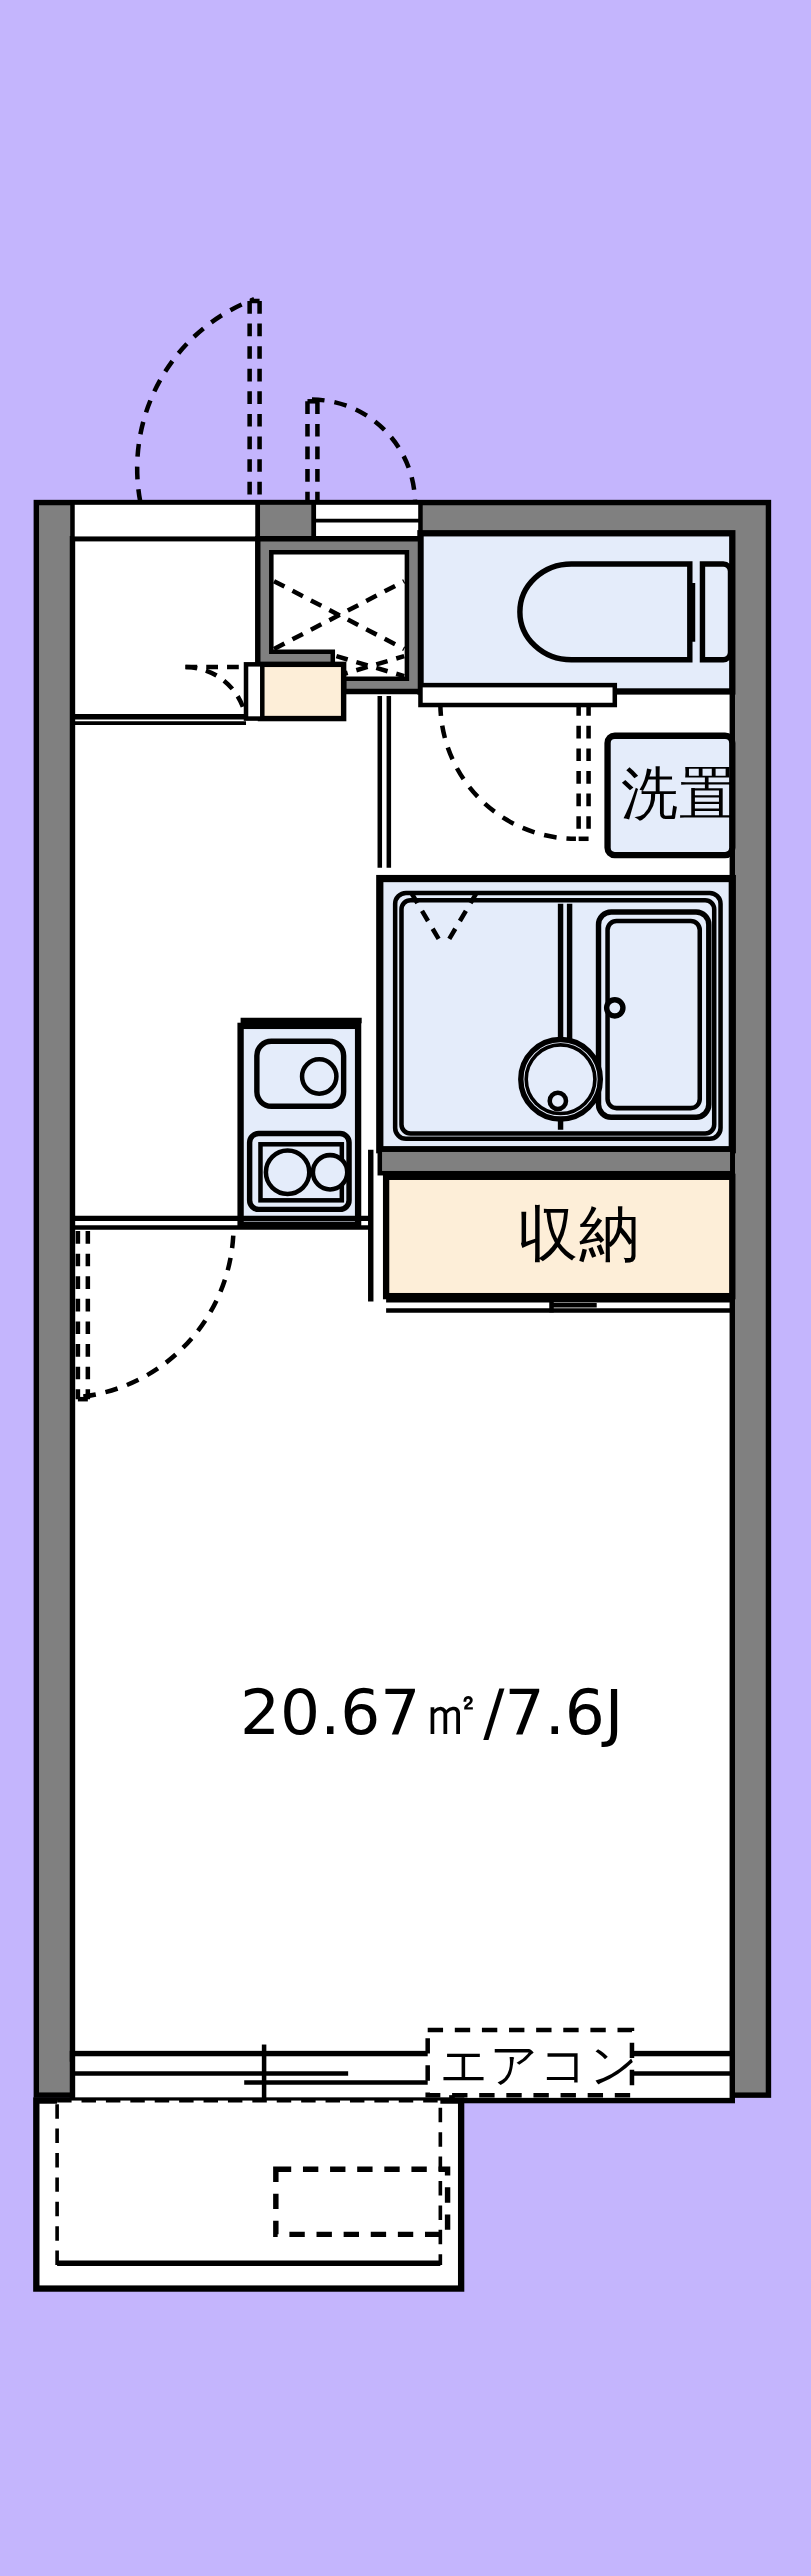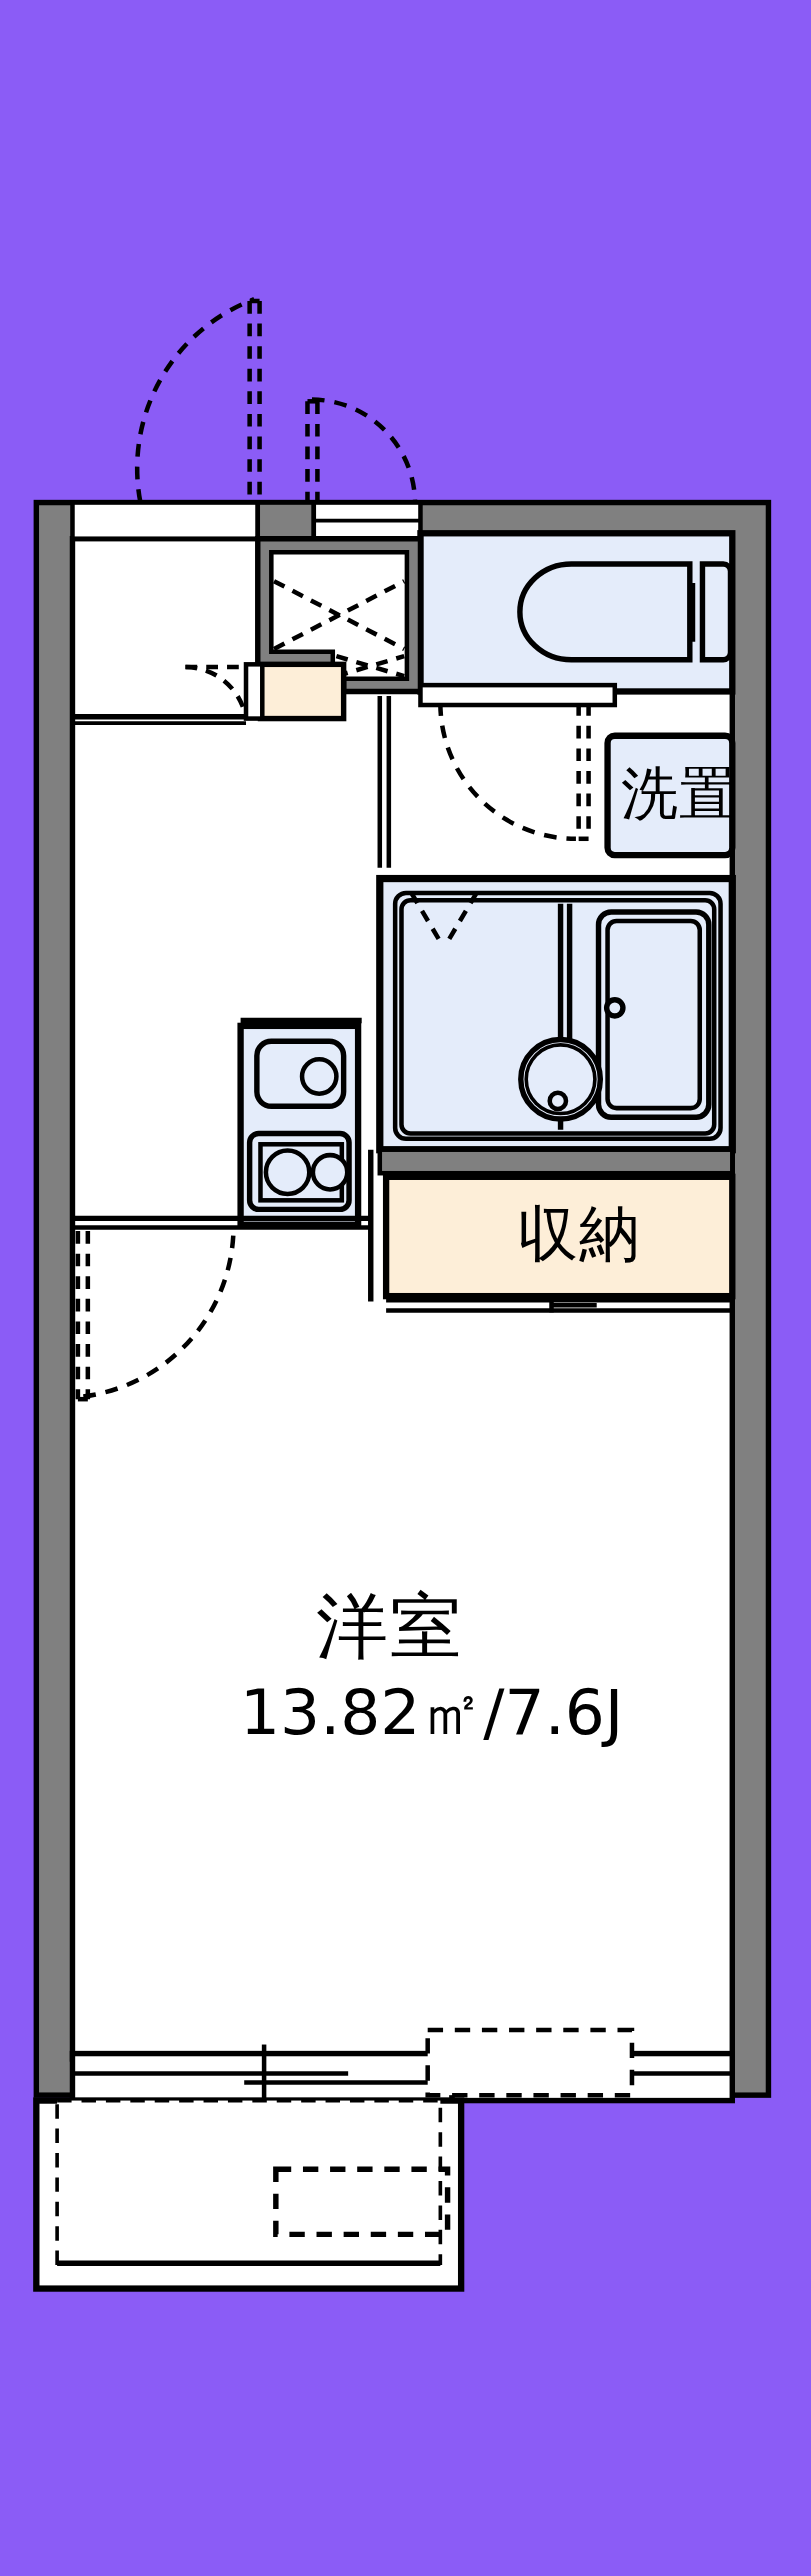--- a/index.html
+++ b/index.html
@@ -1,17 +1,17 @@
 <!DOCTYPE html>
 <html style="font-size:14.5px"><head>
 <meta charset="utf-8">
 <style>
   html,body{margin:0;padding:0;background:#fff;}
   body{font-family:"DejaVu Sans","Liberation Sans",sans-serif;}
-  #stage{position:relative;width:812px;height:2576px;background:#8b5cf6;overflow:hidden;}
+  #stage{position:relative;width:812px;height:2576px;background:#c4b5fd;overflow:hidden;}
   #plan{position:absolute;left:0;top:0;width:812px;height:2576px;}
   .lbl{position:absolute;white-space:nowrap;color:#000;font-family:"DejaVu Sans","Liberation Sans",sans-serif;}
 </style>
 </head>
 <body>
 
 <div id="stage">
 
   <svg id="plan" viewBox="0 0 898 2850" xmlns="http://www.w3.org/2000/svg">
 
@@ -197,19 +197,19 @@
     </g>
 
     <rect x="305" y="2400" width="190" height="72" fill="none" stroke="#000" stroke-width="6" stroke-dasharray="17,13"></rect>
 
   </svg>
 
   <div class="lbl" style="left:621px;top:762px;font-size:57px;line-height:63px;letter-spacing:0.9px;">洗置</div>
 
   <div class="lbl" style="left:517px;top:1202px;font-size:61px;line-height:63px;letter-spacing:0.9px;">収納</div>
 
-  <div class="lbl" style="left:316px;top:1586px;font-size:72px;line-height:81px;letter-spacing:1.8px;">洋室</div>
-
-  <div class="lbl" style="left:240px;top:1677px;font-size:63px;line-height:72px;letter-spacing:0px;">13.82㎡/7.6J</div>
-
+
+  <div class="lbl" style="left:240px;top:1677px;font-size:63px;line-height:72px;letter-spacing:0px;">20.67㎡/7.6J</div>
+
+  <div class="lbl" style="left:440px;top:2039px;font-size:47px;line-height:52px;letter-spacing:1.8px;">エアコン</div>
 
 </div>
 
 
 </body></html>

